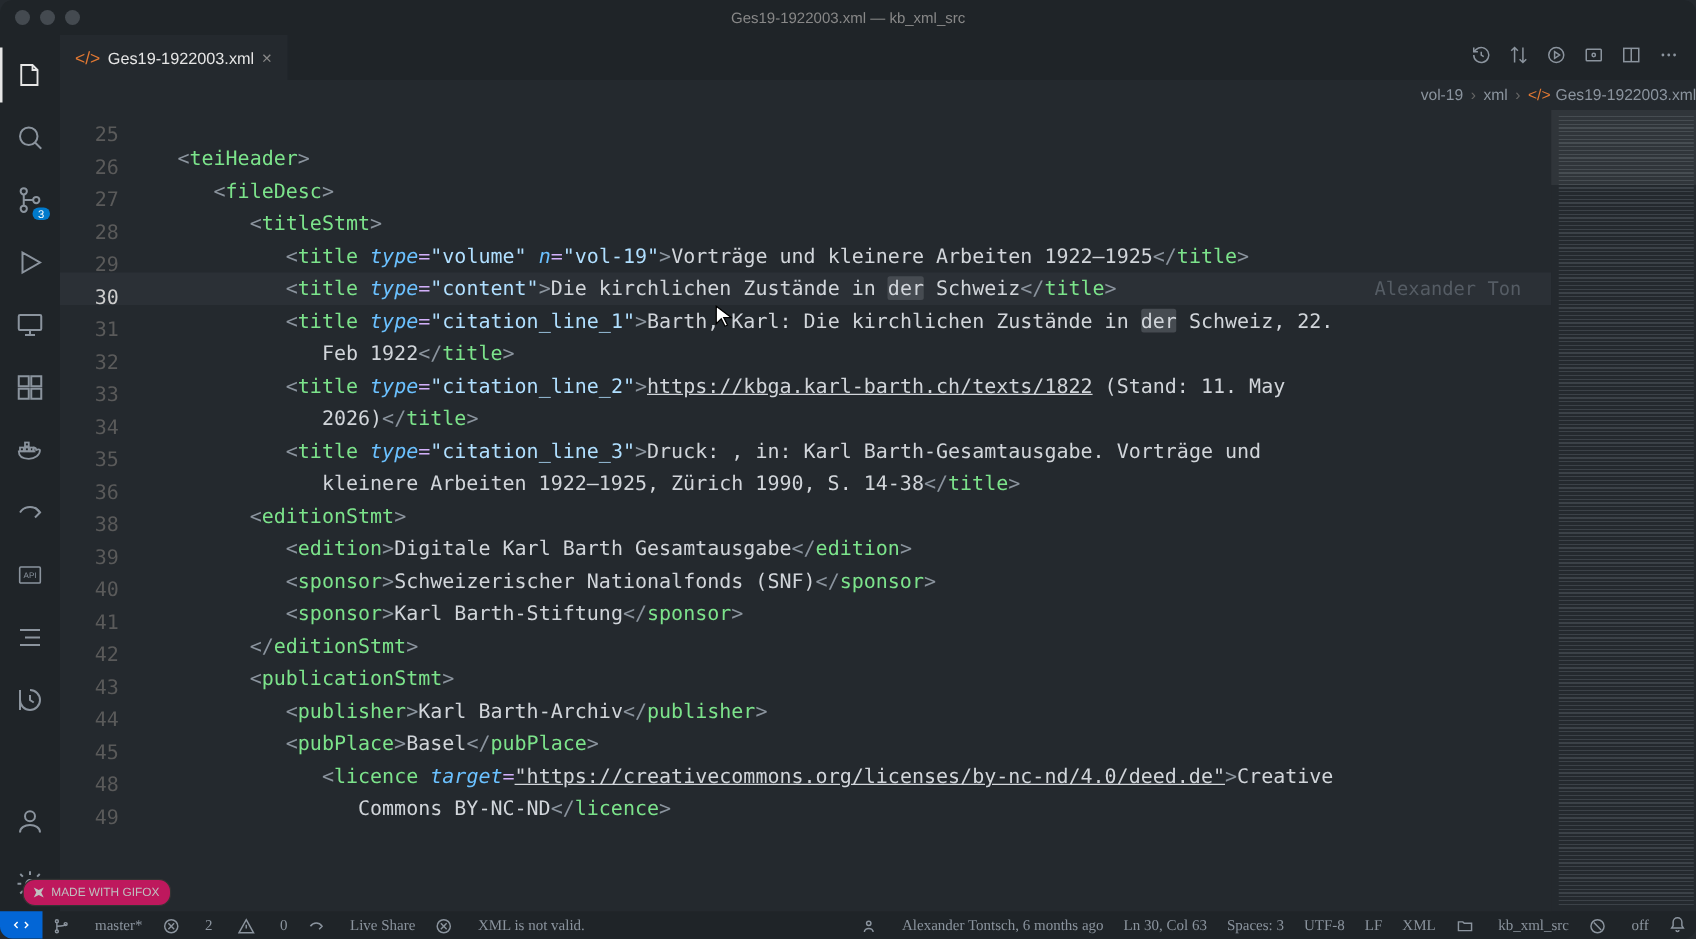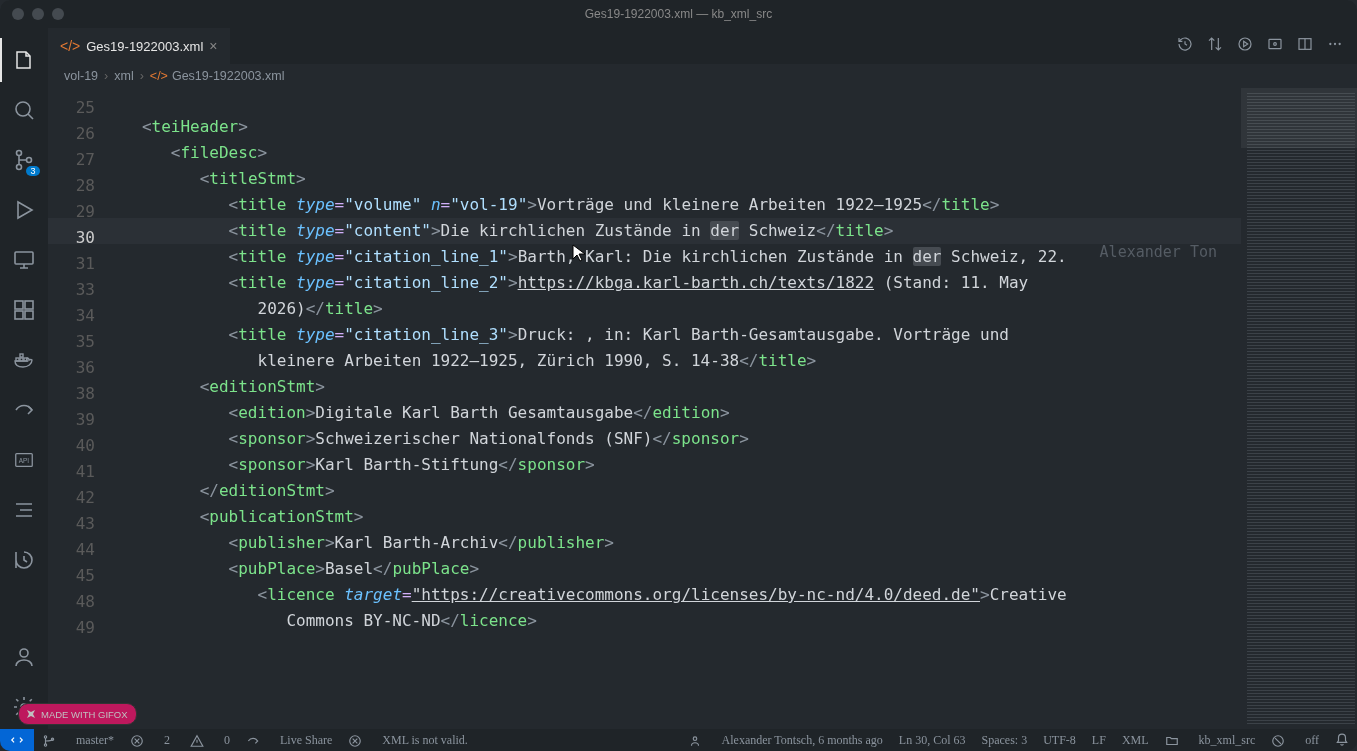--- a/index.html
+++ b/index.html
@@ -53,21 +53,21 @@
     background:#24292e; color:#e6e6e6; font-size:13px;
     border-right:1px solid #1f2428;
   }
   .tab-icon { color:#e37933; font-size:14px; }
   .tab-close { color:#888; font-size:14px; cursor:pointer; }
   .tab-actions { margin-left:auto; display:flex; gap:14px; padding-right:14px; color:#8b949e; }
   .tab-actions span { cursor:pointer; font-size:16px; }
   
   .breadcrumb {
     height: 24px; display:flex; align-items:center; gap:4px; padding-left:16px;
-    font-size:12.5px; color:#8b949e; background:#24292e;
+    font-size:12.5px; color:#8b949e; background:#24292e;justify-content:flex-end;
   }
   .breadcrumb .crumb { cursor:pointer; }
   .breadcrumb .sep { color:#666; margin:0 2px; }
   .breadcrumb .file-icon { color:#e37933; }
   
   .code-container { flex:1; display:flex; overflow:hidden; position:relative; }
   .code-line-row { display:flex; height:26px; align-items:center; position:relative; }
   .gutter {
     width: 65px; text-align:right; padding-right:18px; color:#5a5a5a;
     font-family: "SF Mono", Menlo, Monaco, Consolas, monospace;
@@ -86,21 +86,20 @@
   .attrname { color:#6bc1ff; font-style:italic; }
   .eq { color:#d2b0fa; }
   .string { color:#b0dfff; }
   .text { color:#d1d5da; }
   .link-text { color:#d1d5da; text-decoration:underline; }
   .hl-occ { background:#464b51; border-radius:2px; }
   
   .inline-blame {
     position:absolute; right:24px; color:#555c64; font-size:15px;
     font-family: "SF Mono", Menlo, Monaco, Consolas, monospace;
-    margin-top: 21px;
   }
   
   .minimap {
     width: 116px; background: #24292e; position:relative;
     border-left: none;
   }
   .minimap-content {
     position:absolute; top:4px; left:6px; right:2px; bottom:4px;
     background: 
       repeating-linear-gradient(
@@ -331,20 +330,24 @@
         <div class="code-line-row hl-line">
             <div class="gutter">30</div>
             <div class="code-content">            <span class="punct">&lt;</span><span class="tagname">title</span> <span class="attrname">type</span><span class="eq">=</span><span class="string">"content"</span><span class="punct">&gt;</span><span class="text">Die kirchlichen Zustände in </span><span class="text hl-occ">der</span><span class="text"> Schweiz</span><span class="punct">&lt;/</span><span class="tagname">title</span><span class="punct">&gt;</span><span class="inline-blame">Alexander Ton</span></div>
           </div>
 
         <div class="code-line-row">
             <div class="gutter">31</div>
             <div class="code-content">            <span class="punct">&lt;</span><span class="tagname">title</span> <span class="attrname">type</span><span class="eq">=</span><span class="string">"citation_line_1"</span><span class="punct">&gt;</span><span class="text">Barth, Karl: Die kirchlichen Zustände in </span><span class="text hl-occ">der</span><span class="text"> Schweiz, 22. </span></div>
           </div>
 
+        <div class="code-line-row">
+            <div class="gutter">32</div>
+            <div class="code-content">               <span class="text">Feb 1922</span><span class="punct">&lt;/</span><span class="tagname">title</span><span class="punct">&gt;</span></div>
+          </div>
 
         <div class="code-line-row">
             <div class="gutter">33</div>
             <div class="code-content">            <span class="punct">&lt;</span><span class="tagname">title</span> <span class="attrname">type</span><span class="eq">=</span><span class="string">"citation_line_2"</span><span class="punct">&gt;</span><span class="link-text">https://kbga.karl-barth.ch/texts/1822</span><span class="text"> (Stand: 11. May </span></div>
           </div>
 
         <div class="code-line-row">
             <div class="gutter">34</div>
             <div class="code-content">               <span class="text">2026)</span><span class="punct">&lt;/</span><span class="tagname">title</span><span class="punct">&gt;</span></div>
           </div>

